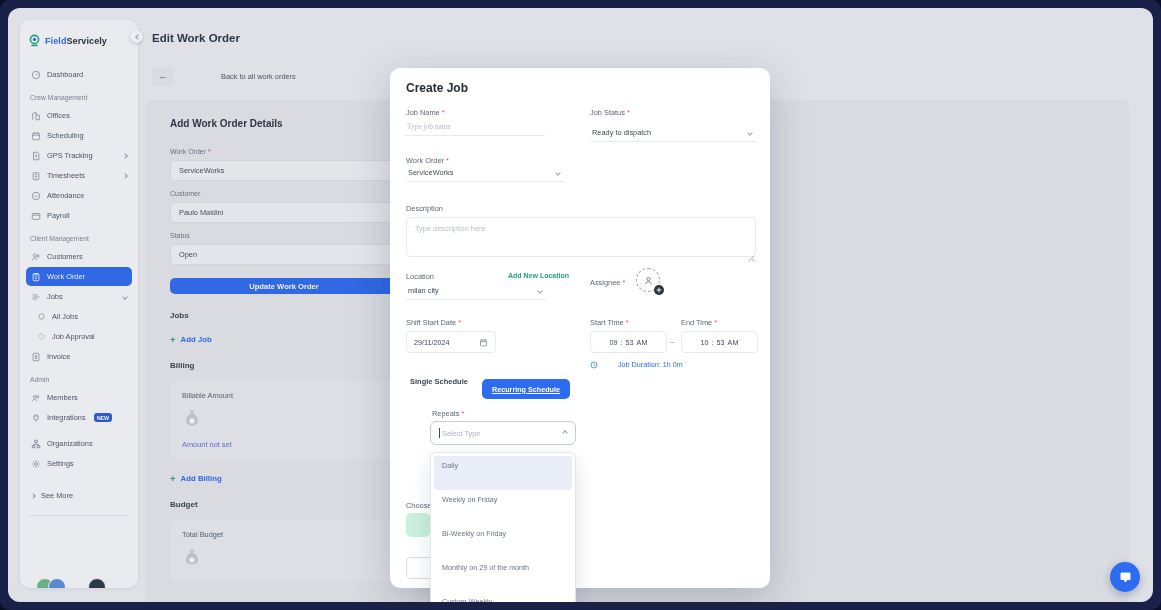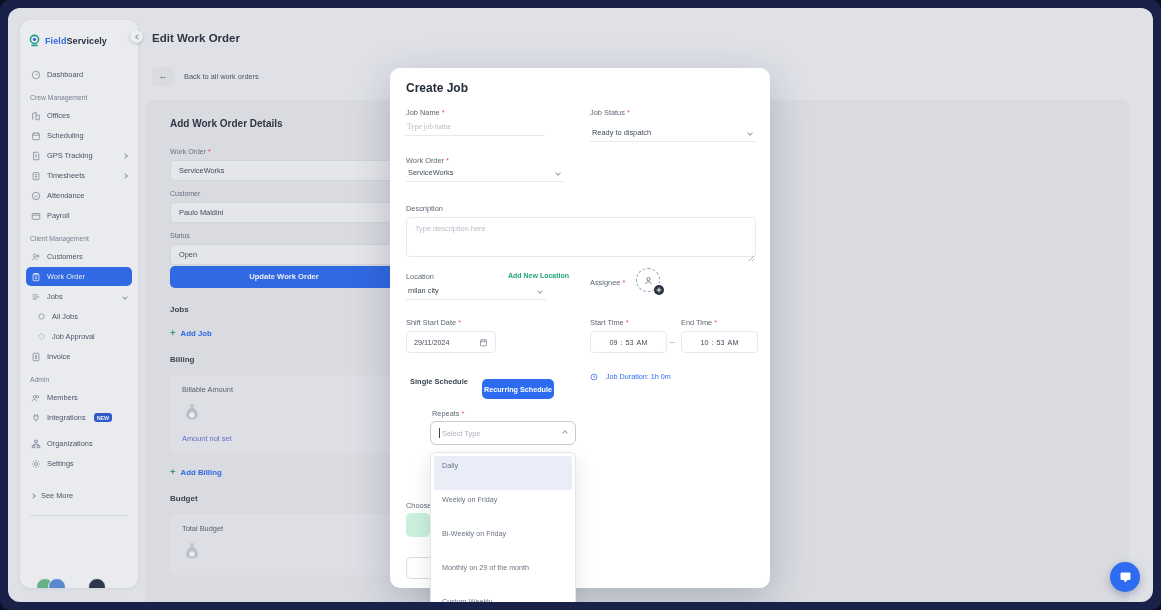--- a/index.html
+++ b/index.html
@@ -31,31 +31,31 @@
   .side-divider { height:1px; background:#e4e7ec; margin:10px 10px 0 10px; }
   .avatars { position:absolute; bottom:-8px; left:16px; display:flex; }
   .av { width:18px; height:18px; border-radius:50%; border:1.5px solid #fbfcfd; }
   .av1 { background:#6db98a; } .av2 { background:#5a8fd8; margin-left:-6px; } .av3 { background:#2b3547; margin-left:22px; }
   .collapse-btn { position:absolute; left:122px; top:22px; width:13px; height:13px; background:#ffffff; border-radius:50%; box-shadow:0 1px 3px rgba(30,40,60,.25); z-index:11; display:flex; align-items:center; justify-content:center; cursor:pointer; }
 
   
   .page-title { position:absolute; left:144px; top:24px; font-size:11.5px; font-weight:bold; color:#2a3340; z-index:10; }
   .back-row { position:absolute; left:144px; top:59px; display:flex; align-items:center; gap:10px; z-index:10; }
   .back-btn { width:22px; height:19px; background:#e9eaec; border:none; border-radius:5px; font-size:9px; color:#555e6a; cursor:pointer; line-height:19px; text-align:center; }
-  .back-label { font-size:7.4px; color:#4a5563; }
+  .back-label { font-size:7.4px; color:#4a5563;margin-left:37px; }
 
   
   .panel { position:absolute; left:137px; top:92px; width:984px; height:502px; background:#e9eaec; border-radius:8px 8px 0 0; z-index:5; overflow:hidden; }
 
   .wo-form { position:absolute; left:25px; top:18px; width:228px; }
   .wo-form h2 { font-size:10px; font-weight:bold; color:#2b3440; margin-bottom:19px; }
   .flabel { font-size:7px; color:#6b7584; margin:9px 0 4px 0; }
   .req { color:#e0526a; margin-left:2px; }
   .finput { width:100%; height:21px; background:#f6f7f8; border:1px solid #dfe2e7; border-radius:4px; font-size:7.4px; color:#3f4a57; padding:0 8px; font-family:inherit; }
-  .btn-primary { width:100%; height:22px; background:#2d6bf0; color:#fff; border:none; border-radius:5px; font-size:7.6px; font-weight:bold; cursor:pointer; font-family:inherit; }
+  .btn-primary { width:100%; height:16px; background:#2d6bf0; color:#fff; border:none; border-radius:5px; font-size:7.6px; font-weight:bold; margin-top:13px; cursor:pointer; font-family:inherit; }
   .sec-head { font-size:8px; font-weight:bold; color:#39424e; margin-top:17px; }
   .add-link { display:flex; align-items:center; gap:5px; margin-top:15px; cursor:pointer; }
   .add-link .plus { color:#2fa36b; font-size:9.5px; font-weight:bold; line-height:8px; }
   .add-link .alabel { color:#2d6bf0; font-size:7.8px; font-weight:bold; }
   .gray-card { background:#efeff2; border-radius:6px; margin-top:11px; padding:10px 12px; }
   .gray-card .clabel { font-size:7.4px; color:#55606d; }
   .moneybag { margin-top:8px; }
   .not-set { font-size:7.4px; color:#5f6fd3; margin-top:8px; }
 
   
@@ -68,23 +68,23 @@
   .sel .sval { font-size:7.4px; color:#3f4a57; }
   .mtextarea { position:absolute; left:16px; top:149px; width:350px; height:40px; border:1px solid #e6e9ed; border-radius:4px; font-size:7.4px; color:#3f4a57; padding:6px 8px; resize:none; font-family:Liberation Sans, sans-serif; }
   .mtextarea::placeholder { color:#b6bdc6; }
   .resize-glyph { position:absolute; left:358px; top:180px; pointer-events:none; }
   .green-link { position:absolute; left:118px; top:204px; font-size:7px; font-weight:bold; color:#23a47e; cursor:pointer; }
   .assignee-wrap { position:absolute; left:246px; top:200px; width:26px; height:26px; }
   .assignee-circ { width:24px; height:24px; border:1.3px dashed #9aa3ae; border-radius:50%; display:flex; align-items:center; justify-content:center; color:#6a7482; cursor:pointer; }
   .assignee-badge { position:absolute; right:-2px; bottom:-1px; width:10px; height:10px; background:#2b3340; border-radius:50%; display:flex; align-items:center; justify-content:center; }
   .boxfield { position:absolute; height:22px; border:1px solid #e6e9ed; border-radius:4px; background:#fff; display:flex; align-items:center; justify-content:center; gap:3px; font-size:7.2px; color:#3f4a57; cursor:pointer; }
   .dash { position:absolute; left:280px; top:269px; font-size:8px; color:#7a8390; }
-  .duration { position:absolute; left:200px; top:304px; display:flex; align-items:center; gap:8px; color:#2d6bf0; font-size:7.2px; }
+  .duration { position:absolute; left:200px; top:292px; display:flex; align-items:center; gap:20px; color:#2d6bf0; font-size:7.2px; }
   .tab-single { position:absolute; left:20px; top:309px; font-size:7.5px; font-weight:bold; color:#3c4550; cursor:pointer; }
-  .tab-recurring { position:absolute; left:92px; top:311px; width:72px; height:20px; background:#2d6bf0; color:#fff; border:none; border-radius:5px; font-size:7.2px; font-weight:bold; cursor:pointer; font-family:inherit; }
+  .tab-recurring { position:absolute; left:92px; top:311px; width:88px; height:20px; background:#2d6bf0; color:#fff; border:none; border-radius:5px; font-size:7.2px; font-weight:bold; cursor:pointer; font-family:inherit;text-decoration:underline; }
   .repeats-label { position:absolute; left:42px; top:341px; }
   .repeat-select { position:absolute; left:40px; top:353px; width:146px; height:24px; border:1px solid #c4cbd6; border-radius:6px; display:flex; align-items:center; padding:0 8px; cursor:pointer; }
   .repeat-select .caret { width:1px; height:10px; background:#3c4550; margin-right:2px; }
   .repeat-select .ph { font-size:7.4px; color:#aab2bc; flex:1; }
   .dropdown { position:absolute; left:40px; top:384px; width:146px; background:#fff; border:1px solid #e2e6ea; border-radius:6px; box-shadow:0 8px 20px rgba(20,30,60,.12); padding:3px 3px; z-index:6; }
   .opt { height:34px; line-height:19.5px; font-size:7.2px; color:#6a7482; padding:0 8px; border-radius:3px; cursor:pointer; white-space:nowrap; }
   .opt.hl { background:#e9edf7; }
   .choose-label { position:absolute; left:16px; top:433px; font-size:7.4px; color:#5d6673; z-index:2; }
   .swatch { position:absolute; left:16px; top:445px; width:24px; height:24px; background:#c9efdd; border-radius:5px; z-index:2; cursor:pointer; }
   .cancel-btn { position:absolute; left:16px; top:489px; width:70px; height:22px; background:#fff; border:1px solid #d8dce2; border-radius:5px; font-size:7.4px; color:#4a5563; z-index:2; cursor:pointer; font-family:inherit; }

